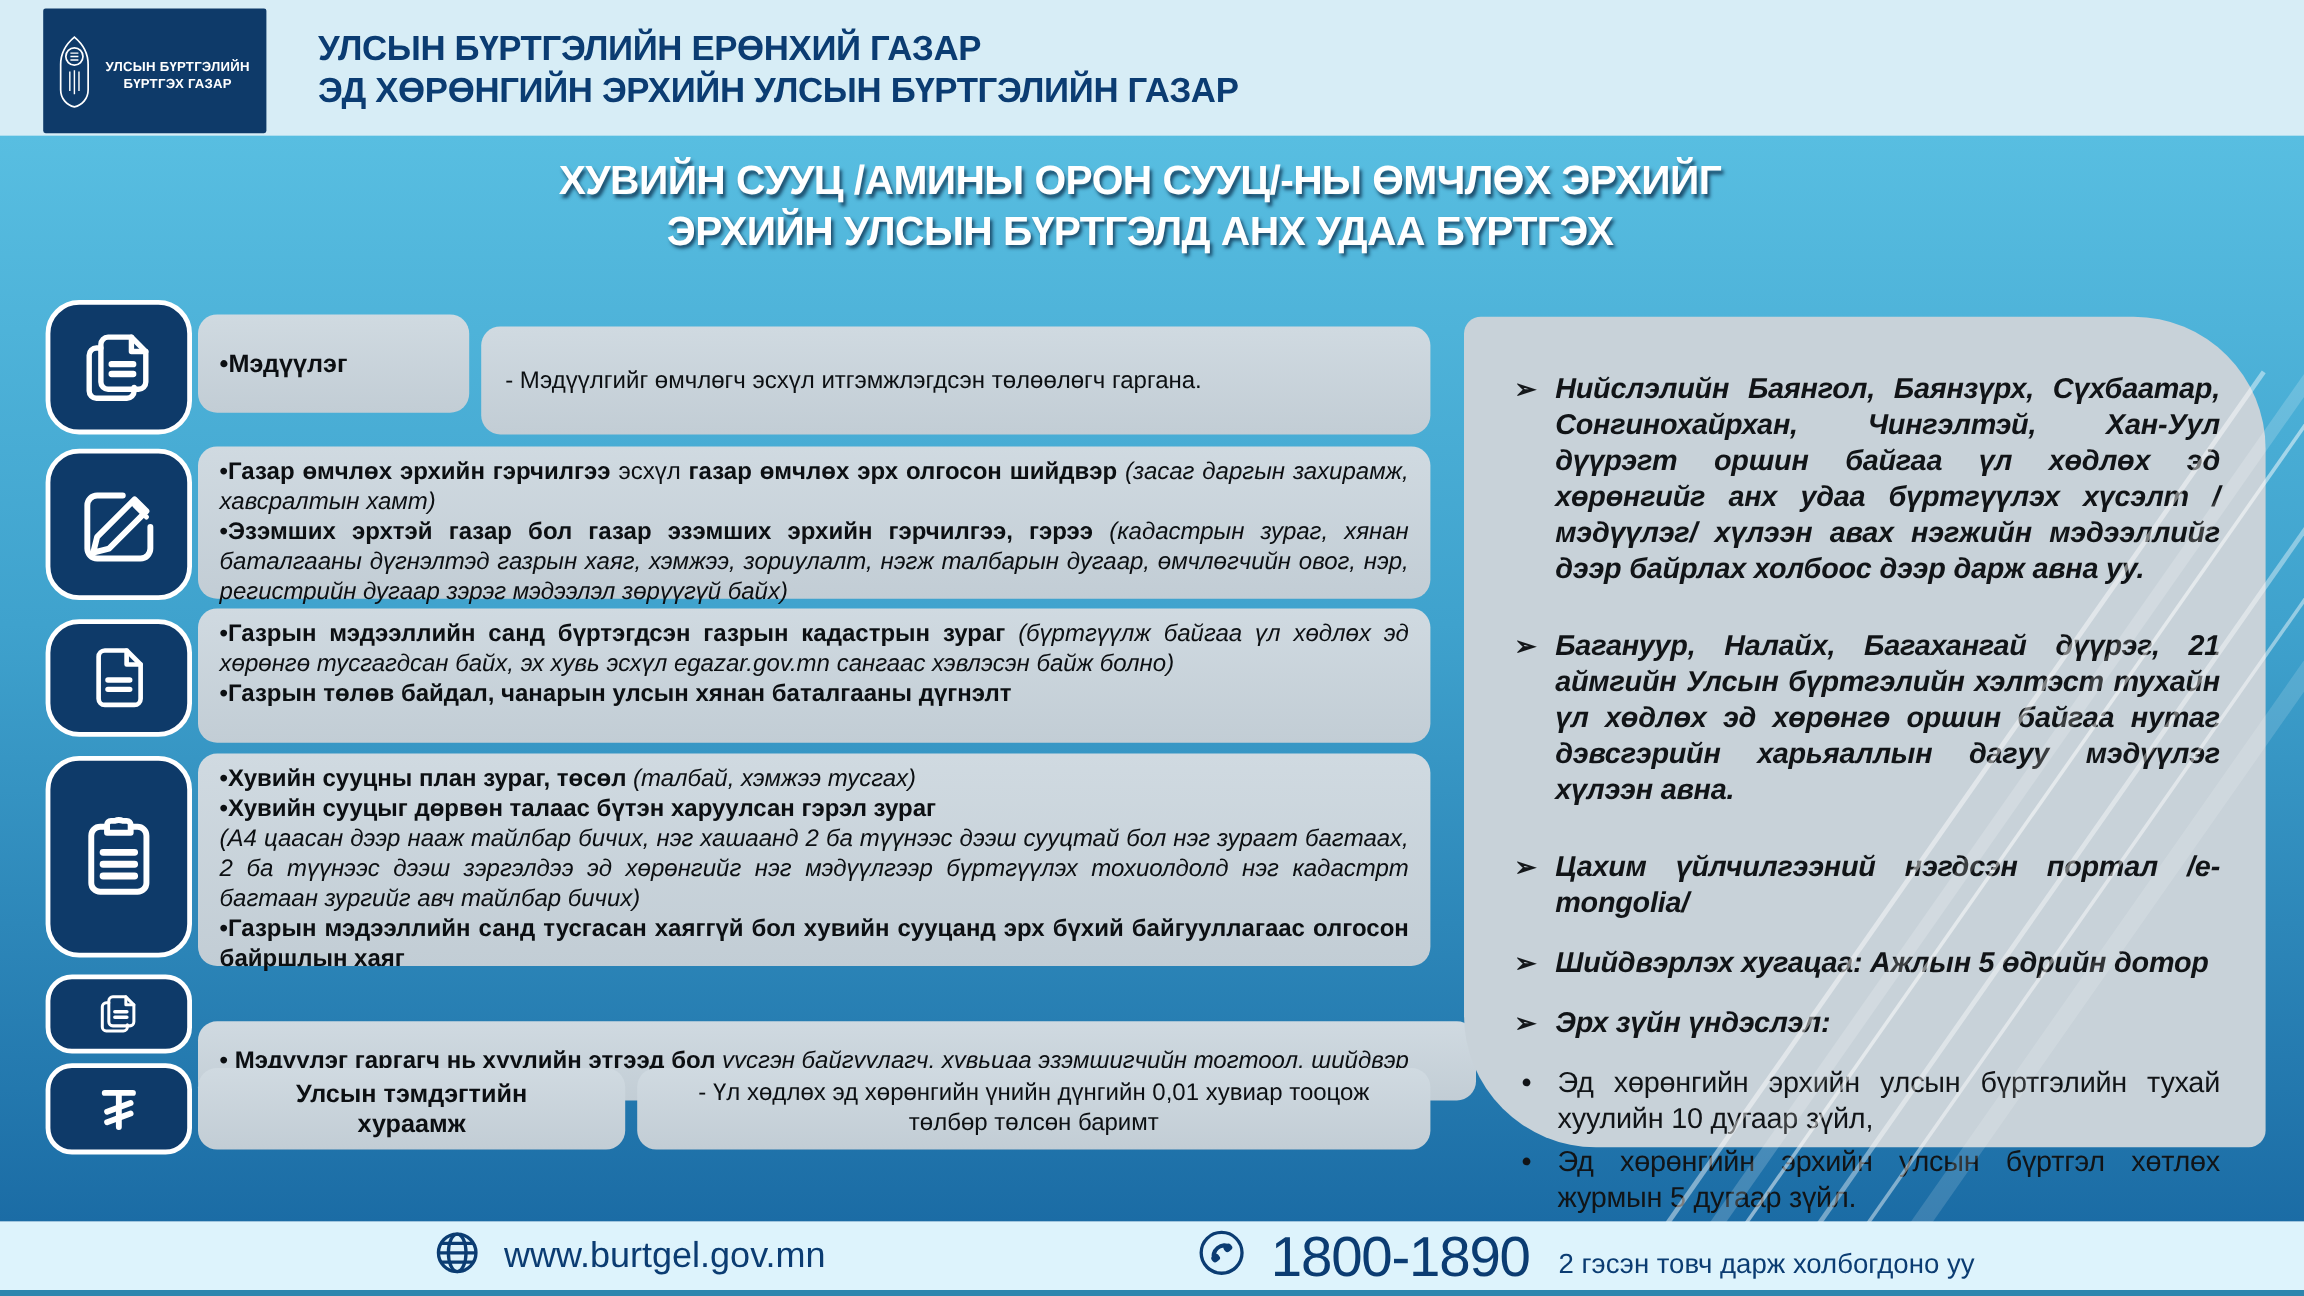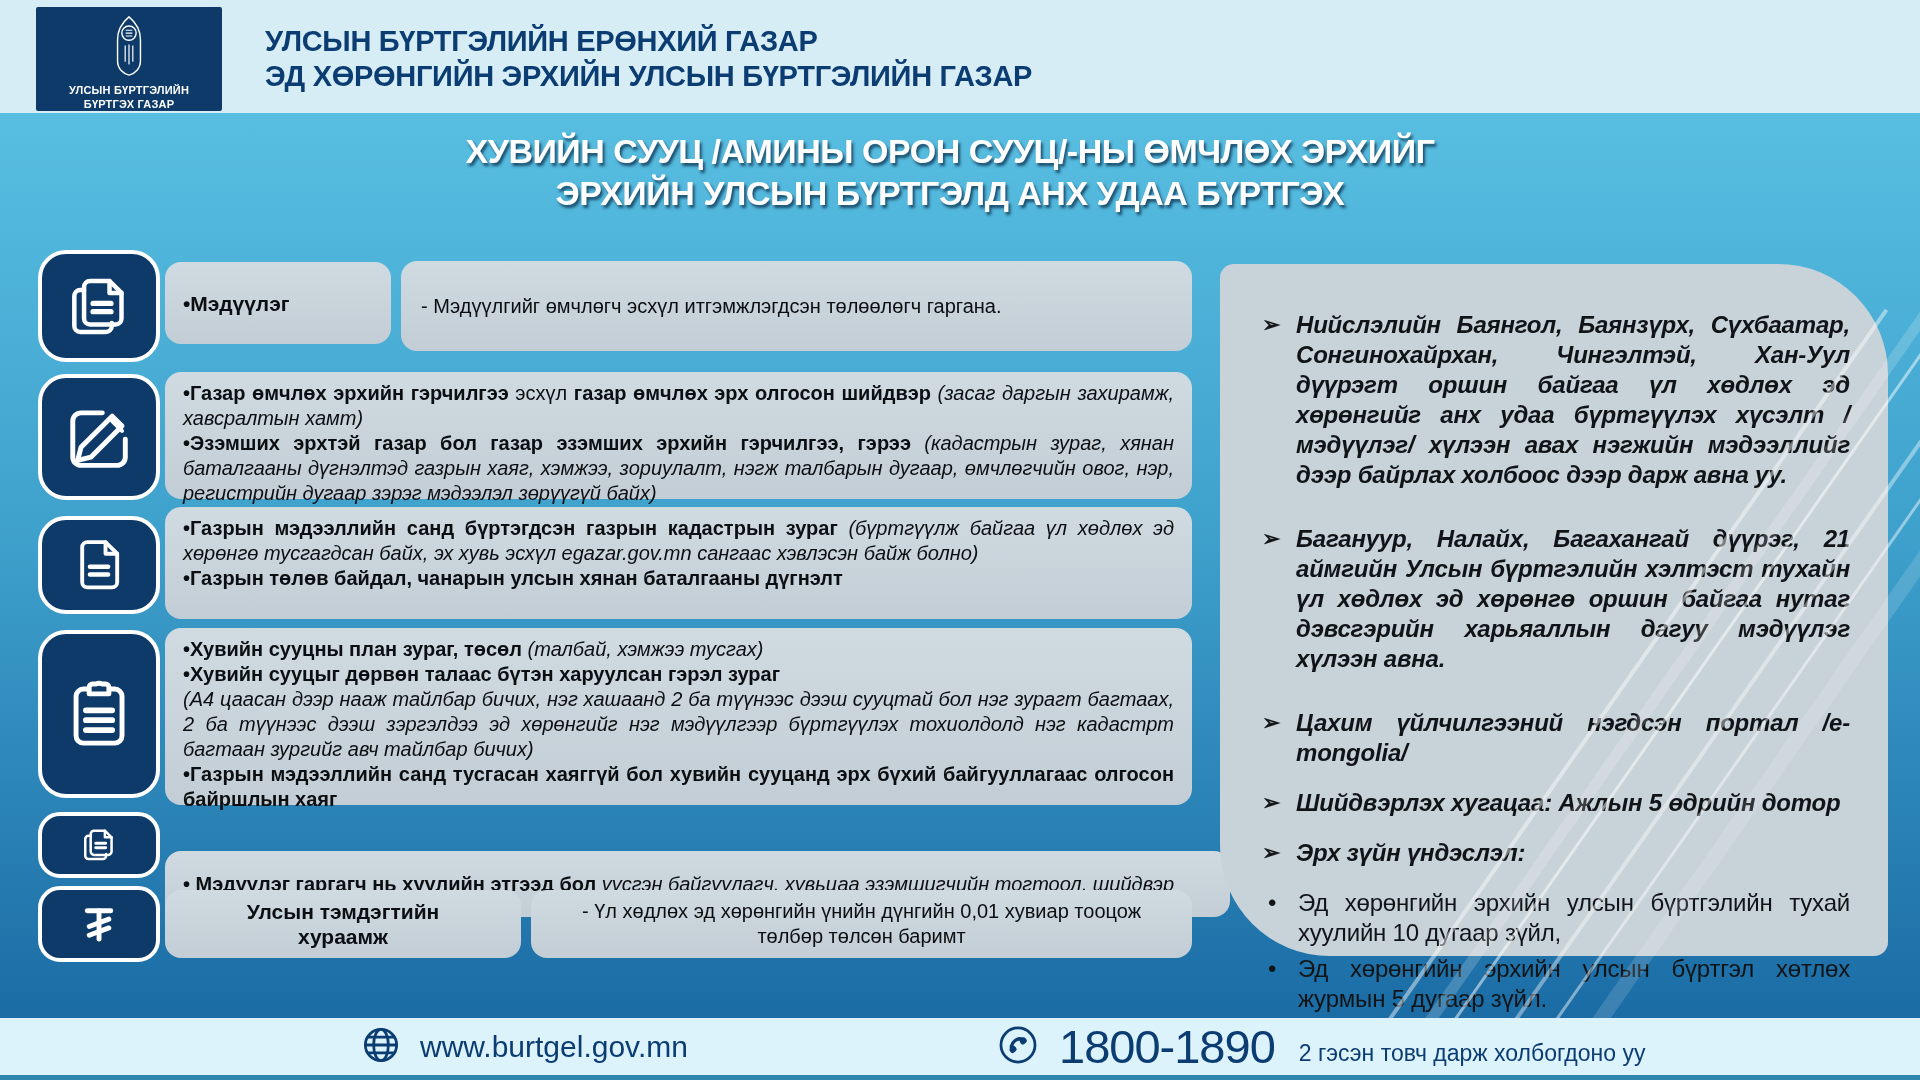--- a/index.html
+++ b/index.html
@@ -5,21 +5,21 @@
   html,body{margin:0;padding:0;}
   body{width:1920px;height:1080px;overflow:hidden;font-family:"Liberation Sans",sans-serif;}
   .page{position:relative;width:1920px;height:1080px;background:#fff;}
   .abs{position:absolute;}
   .b{font-weight:700;}
   .i{font-style:italic;}
 
   
   .header{left:0;top:0;width:1920px;height:113px;background:#d7edf6;}
   .logo-box{left:36px;top:7px;width:186px;height:104px;background:#0e3a69;border-radius:2px;
-            display:flex;flex-direction:column;align-items:center;justify-content:flex-end;padding-top:6px;box-sizing:border-box;}
+            display:flex;flex-direction:row;align-items:center;justify-content:flex-start;padding-top:6px;box-sizing:border-box;}
   .logo-org{color:#fff;font-size:11px;font-weight:700;text-align:center;line-height:14px;margin-top:2px;letter-spacing:.2px;}
   .header-title{left:265px;top:24px;color:#0b3c72;font-weight:700;font-size:29px;line-height:35px;letter-spacing:-.3px;}
 
   
   .main{left:0;top:113px;width:1920px;height:905px;
         background:linear-gradient(180deg,#58bee1 0%,#3fa2cd 45%,#1b6ca5 100%);}
   .main-title{left:0;top:17px;width:1900px;text-align:center;color:#fff;font-weight:700;font-size:34px;line-height:42px;
               letter-spacing:-.5px;text-shadow:2px 3px 3px rgba(8,40,70,.75);}
 
   
@@ -132,21 +132,21 @@
         <path d="M26 22 h48"></path>
         <path d="M50 22 v58"></path>
         <path d="M30 54 l40 -15"></path>
         <path d="M30 72 l40 -15"></path>
       </svg>
     </div>
 
     <div class="abs gbox vcenter" style="left:165px;top:149px;width:226px;height:82px;font-size:21px;">
       <div><span class="b">•Мэдүүлэг</span></div>
     </div>
-    <div class="abs gbox vcenter" style="left:401px;top:148px;width:791px;height:90px;padding-left:20px;">
+    <div class="abs gbox vcenter" style="left:401px;top:159px;width:791px;height:90px;padding-left:20px;">
       <div><span>- Мэдүүлгийг өмчлөгч эсхүл итгэмжлэгдсэн төлөөлөгч гаргана.</span></div>
     </div>
 
     <div class="abs gbox just" style="left:165px;top:259px;width:1027px;height:127px;">
       <div><span class="b">•Газар өмчлөх эрхийн гэрчилгээ </span><span>эсхүл </span><span class="b">газар өмчлөх эрх олгосон шийдвэр </span><span class="i">(засаг даргын захирамж, хавсралтын хамт)</span><br><span class="b">•Эзэмших эрхтэй газар бол газар эзэмших эрхийн гэрчилгээ, гэрээ </span><span class="i">(кадастрын зураг, хянан баталгааны дүгнэлтэд газрын хаяг, хэмжээ, зориулалт, нэгж талбарын дугаар, өмчлөгчийн овог, нэр, регистрийн дугаар зэрэг мэдээлэл зөрүүгүй байх)</span></div>
     </div>
 
     <div class="abs gbox just" style="left:165px;top:394px;width:1027px;height:112px;">
       <div><span class="b">•Газрын мэдээллийн санд бүртэгдсэн газрын кадастрын зураг  </span><span class="i">(бүртгүүлж байгаа үл хөдлөх эд хөрөнгө тусгагдсан байх, эх хувь эсхүл egazar.gov.mn сангаас хэвлэсэн байж болно)</span><br><span class="b">•Газрын төлөв байдал, чанарын улсын  хянан баталгааны дүгнэлт</span></div>
     </div>

